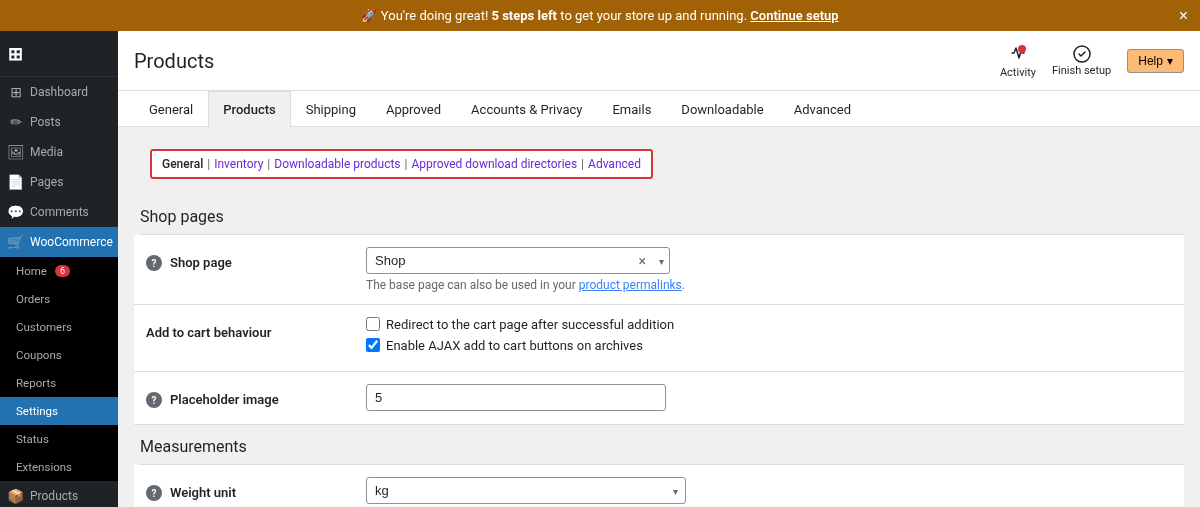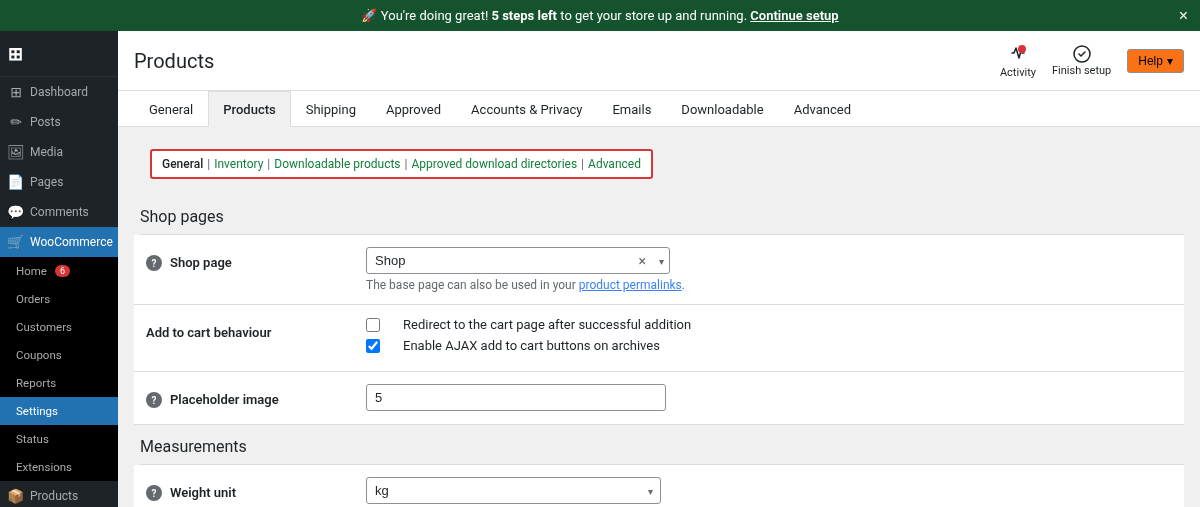--- a/index.html
+++ b/index.html
@@ -1,19 +1,19 @@
 <!DOCTYPE html>
 <html><head>
   <meta charset="utf-8">
   <style>
     * { box-sizing: border-box; margin: 0; padding: 0; }
     body { font-family: -apple-system, BlinkMacSystemFont, "Segoe UI", Roboto, sans-serif; font-size: 13px; background: #f0f0f1; color: #1d2327; display: flex; flex-direction: column; height: 507px; overflow: hidden; }
 
     
-    .banner { background: #14532d; color: #fff; text-align: center; padding: 8px 16px; font-size: 13px; display: flex; align-items: center; justify-content: center; position: relative; flex-shrink: 0; }
+    .banner { background: #a16207; color: #fff; text-align: center; padding: 8px 16px; font-size: 13px; display: flex; align-items: center; justify-content: center; position: relative; flex-shrink: 0; }
     .banner a { color: #fff; font-weight: 600; }
     .banner-close { position: absolute; right: 12px; top: 50%; transform: translateY(-50%); cursor: pointer; font-size: 16px; color: #fff; background: none; border: none; }
 
     
     .layout { display: flex; flex: 1; overflow: hidden; }
 
     
     .sidebar { width: 118px; background: #1d2327; color: #a7aaad; flex-shrink: 0; overflow-y: auto; }
     .sidebar-logo { padding: 12px 8px; display: flex; align-items: center; gap: 8px; color: #fff; font-weight: 600; font-size: 13px; border-bottom: 1px solid #2c3338; }
     .sidebar-item { display: flex; align-items: center; gap: 6px; padding: 7px 8px; cursor: pointer; font-size: 12px; color: #a7aaad; white-space: nowrap; overflow: hidden; }
@@ -28,31 +28,31 @@
 
     
     .content { flex: 1; overflow-y: auto; background: #f0f0f1; }
 
     
     .topbar { background: #fff; border-bottom: 1px solid #dcdcde; padding: 0 16px; display: flex; align-items: center; justify-content: space-between; height: 60px; flex-shrink: 0; }
     .topbar-title { font-size: 20px; font-weight: 400; color: #1d2327; }
     .topbar-actions { display: flex; align-items: center; gap: 16px; }
     .topbar-action { display: flex; flex-direction: column; align-items: center; font-size: 11px; color: #1d2327; cursor: pointer; }
     .topbar-action svg { width: 20px; height: 20px; }
-    .help-btn { background: #f97316; border: 1px solid #8c8f94; border-radius: 3px; padding: 4px 10px; cursor: pointer; font-size: 12px; display: flex; gap: 4px; }
+    .help-btn { background: #fdba74; border: 1px solid #8c8f94; border-radius: 3px; padding: 4px 10px; cursor: pointer; font-size: 12px; display: flex; gap: 4px; }
 
     
     .tabs-area { background: #fff; border-bottom: 1px solid #dcdcde; padding: 0 16px; }
     .tabs { display: flex; gap: 0; border-bottom: none; }
     .tab { padding: 10px 14px; cursor: pointer; font-size: 13px; color: #1d2327; border: 1px solid transparent; border-bottom: none; margin-bottom: -1px; text-decoration: none; }
     .tab.active { background: #f0f0f1; border-color: #dcdcde; color: #1d2327; font-weight: 500; border-bottom-color: #f0f0f1; }
 
     
     .subtabs-area { border: 2px solid #d63638; border-radius: 3px; margin: 12px 16px 0 16px; padding: 6px 10px; background: #fff; display: inline-flex; align-items: center; gap: 0; }
-    .subtab { font-size: 12px; color: #15803d; cursor: pointer; text-decoration: none; }
+    .subtab { font-size: 12px; color: #6d28d9; cursor: pointer; text-decoration: none; }
     .subtab.active { color: #1d2327; font-weight: 500; text-decoration: none; }
     .subtab-sep { color: #646970; margin: 0 4px; font-size: 12px; }
 
     
     .main { padding: 16px; }
     .section-title { font-size: 16px; font-weight: 400; color: #1d2327; margin-bottom: 0; padding: 12px 0 8px 0; border-bottom: 1px solid #dcdcde; margin-bottom: 0; margin-left: 6px; }
 
     
     .settings-table { width: 100%; border-collapse: collapse; background: #fff; }
     .settings-table tr { border-bottom: 1px solid #dcdcde; }
@@ -69,31 +69,31 @@
       font-size: 13px;
       color: #1d2327;
       background: #fff;
       width: 300px;
     }
     .select-with-clear { position: relative; display: inline-flex; align-items: center; width: 304px; }
     .select-with-clear select { width: 100%; padding-right: 30px; appearance: none; -webkit-appearance: none; }
     .select-clear { position: absolute; right: 24px; top: 50%; transform: translateY(-50%); cursor: pointer; color: #646970; font-size: 14px; }
     .select-arrow { position: absolute; right: 6px; top: 50%; transform: translateY(-50%); color: #646970; font-size: 10px; pointer-events: none; }
 
-    .select-simple { position: relative; display: inline-flex; align-items: center; width: 295px; }
+    .select-simple { position: relative; display: inline-flex; align-items: center; width: 320px; }
     .select-simple select { width: 100%; padding-right: 24px; appearance: none; -webkit-appearance: none; }
     .select-simple-arrow { position: absolute; right: 8px; top: 50%; transform: translateY(-50%); color: #646970; font-size: 10px; pointer-events: none; }
 
     input[type="text"] { width: 300px; }
 
     .help-icon { display: inline-flex; align-items: center; justify-content: center; width: 16px; height: 16px; border-radius: 50%; background: #646970; color: #fff; font-size: 10px; cursor: pointer; margin-right: 4px; flex-shrink: 0; }
 
     .row-label { display: flex; align-items: flex-start; gap: 4px; font-weight: 600; padding-top: 4px; }
 
-    .checkbox-row { display: flex; align-items: center; gap: 23px; margin-bottom: 6px; font-size: 13px; }
+    .checkbox-row { display: flex; align-items: flex-start; gap: 6px; margin-bottom: 6px; font-size: 13px; }
     .checkbox-row input[type="checkbox"] { width: 14px; height: 14px; }
 
     .notification-dot { background: #d63638; border-radius: 50%; width: 8px; height: 8px; display: inline-block; position: absolute; top: 2px; right: 2px; }
     .icon-wrap { position: relative; display: inline-block; }
   </style>
 </head>
 <body>
 
 <div class="banner">
   <span>

